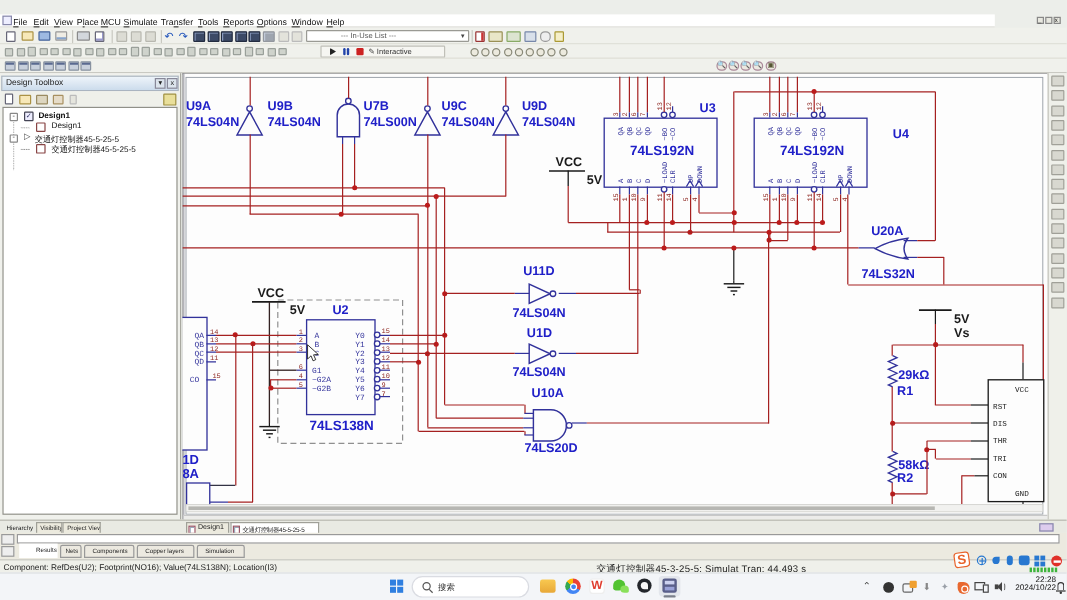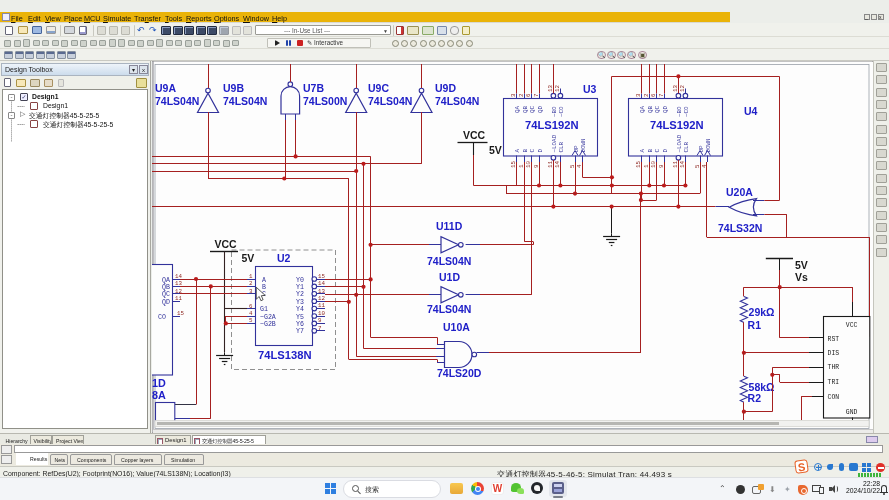--- a/index.html
+++ b/index.html
@@ -4,21 +4,21 @@
 <style>
 * { margin:0; padding:0; box-sizing:border-box; }
 html,body { width:889px; height:500px; overflow:hidden; font-family:"Liberation Sans", sans-serif; background:#eceeea; }
 .abs { position:absolute; }
 #root { position:relative; width:889px; height:500px; }
 
 #titlebar { left:0; top:0; width:889px; height:12px; background:#e7ece4; font-size:7.1px; color:#111; }
 #titlebar .ticon { left:3px; top:2px; width:8px; height:8px; background:#3a3a7a; }
 #titlebar .ttext { left:15px; top:2px; }
 #titlebar .tbtn { top:3px; color:#333; font-size:8px; line-height:6px;}
-#menubar { left:0; top:12px; width:730px; height:11px; background:#eab308; border-bottom:1px solid #d9d9d2; font-size:7.3px; color:#111; }
+#menubar { left:0; top:12px; width:829px; height:11px; background:#ffffff; border-bottom:1px solid #d9d9d2; font-size:7.3px; color:#111; }
 .menu-item { position:absolute; top:2px; }
 #toolbar1 { left:0; top:23px; width:889px; height:14px; background:#f0f1ec; border-bottom:1px solid #dcdcd4; }
 #toolbar2 { left:0; top:37px; width:889px; height:12px; background:#f0f1ec; border-bottom:1px solid #dcdcd4; }
 #toolbar3 { left:0; top:49px; width:889px; height:12px; background:#f0f1ec; border-bottom:1px solid #c9c9c2; }
 .ibox { position:absolute; border-radius:1px; }
 
 #leftpanel { left:0; top:61px; width:151px; height:372px; background:#f0f1ec; border-right:1px solid #a8a8a0; }
 #lp-head { left:1px; top:2px; width:148px; height:13px; background:linear-gradient(#eef4fa,#ccdcec); font-size:7px; font-weight:normal; color:#222; border:1px solid #aab4c0;}
 #lp-tool { left:1px; top:15px; width:148px; height:13px; background:#eff0ea; }
 #lp-tree { left:2px; top:28px; width:146px; height:340px; background:#ffffff; border:1px solid #909088; font-size:6.8px; color:#111; }
@@ -625,21 +625,21 @@
       <span style="position:absolute;left:2px;top:0;width:32px;height:12px;background:#fff;padding:3px 0 0 14px;">Results</span>
       <span style="position:absolute;left:35.5px;top:0.5px;width:18px;height:11px;background:#ece9e0;border:1px solid #999;border-radius:2px 2px 0 0;padding:2.5px 0 0 4px;">Nets</span>
       <span style="position:absolute;left:56px;top:0.5px;width:42px;height:11px;background:#ece9e0;border:1px solid #999;border-radius:2px 2px 0 0;padding:2.5px 0 0 6px;">Components</span>
       <span style="position:absolute;left:100px;top:0.5px;width:48px;height:11px;background:#ece9e0;border:1px solid #999;border-radius:2px 2px 0 0;padding:2.5px 0 0 6px;">Copper layers</span>
       <span style="position:absolute;left:150px;top:0.5px;width:40px;height:11px;background:#ece9e0;border:1px solid #999;border-radius:2px 2px 0 0;padding:2.5px 0 0 6px;">Simulation</span>
     </div>
   </div>
 
   <div id="statusbar" class="abs">
     <span class="abs" style="left:3px;top:3px;">Component: RefDes(U2); Footprint(NO16); Value(74LS138N); Location(I3)</span>
-    <span class="abs" style="left:497px;top:1.5px;font-size:8px;letter-spacing:0.2px;">交通灯控制器45-5-46-5: Simulat Tran: 44.493 s</span>
+    <span class="abs" style="left:497px;top:1.5px;font-size:8px;letter-spacing:0.2px;">交通灯控制器45-3-25-5: Simulat Tran: 44.493 s</span>
       <div class="abs" style="left:795px;top:-7px;width:13px;height:13px;background:#fff;border:1.6px solid #e8622a;border-radius:3px;transform:rotate(-8deg);color:#e8622a;font-weight:bold;font-size:11px;text-align:center;line-height:12px;">S</div>
       <div class="abs" style="left:814px;top:-4px;width:8px;height:8px;border:1.4px solid #2878d0;border-radius:50%;">
         <span style="position:absolute;left:1px;top:2.5px;width:5px;height:1.5px;background:#2878d0;"></span>
         <span style="position:absolute;left:2.8px;top:1px;width:1.5px;height:5px;background:#2878d0;"></span>
       </div>
       <div class="abs" style="left:827px;top:-3px;width:6px;height:6px;background:#2878d0;border-radius:50% 0 50% 50%;"></div>
       <div class="abs" style="left:839px;top:-4px;width:5px;height:8px;background:#2878d0;border-radius:2.5px;"></div>
       <div class="abs" style="left:849px;top:-4px;width:9px;height:8px;background:#2878d0;border-radius:2px;"></div>
       <div class="abs" style="left:862px;top:-4px;width:9px;height:9px;">
         <span style="position:absolute;left:0;top:0;width:4px;height:4px;background:#2878d0;"></span>

